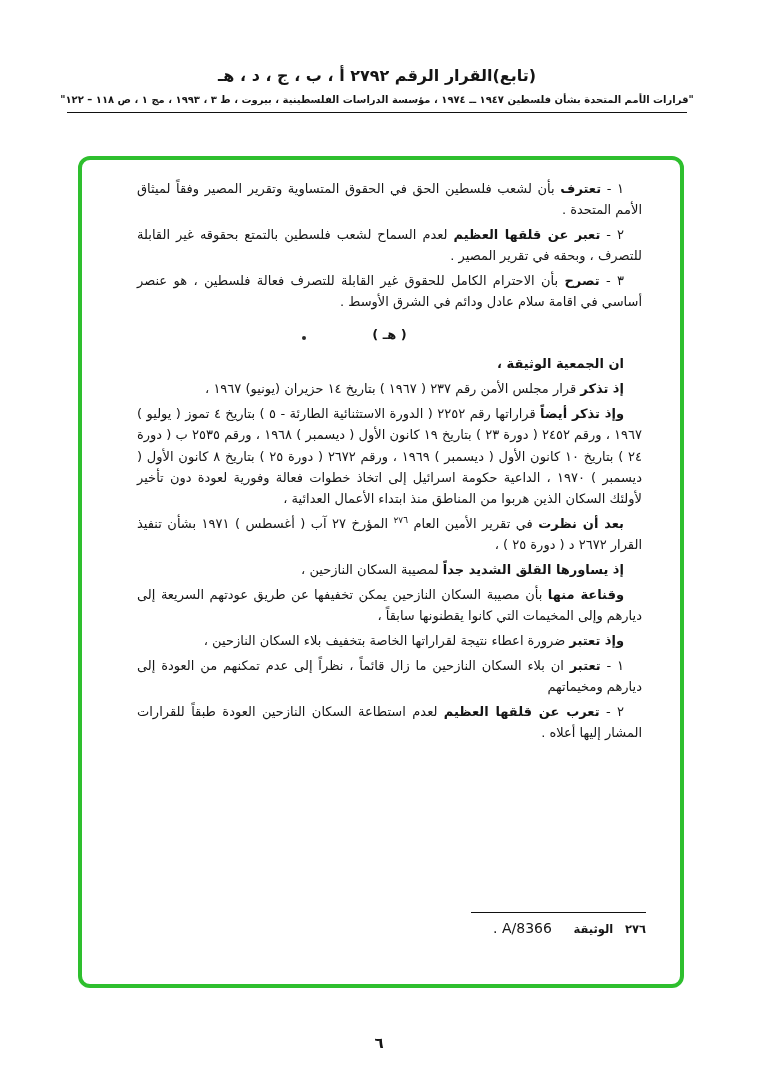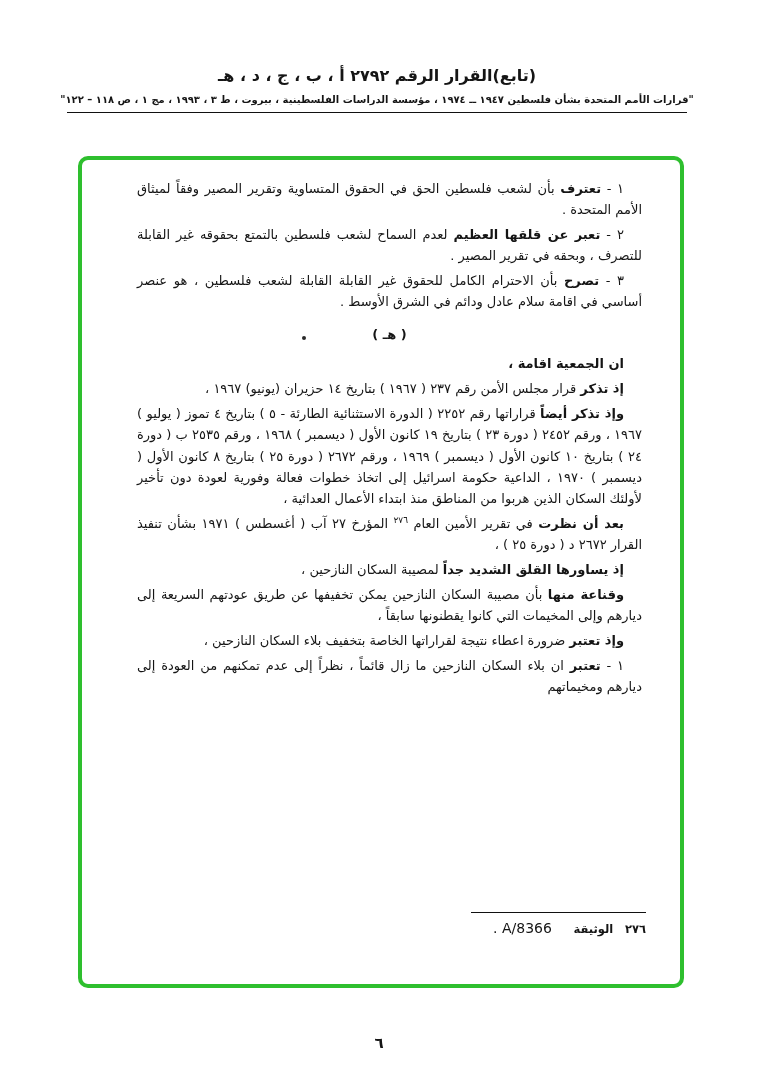--- a/index.html
+++ b/index.html
@@ -62,34 +62,35 @@
 <div class="page" dir="rtl" lang="ar">
 
   <div class="header">
     <div class="h-title">(تابع)القرار الرقم ٢٧٩٢ أ ، ب ، ج ، د ، هـ</div>
     <div class="h-source">"قرارات الأمم المتحدة بشأن فلسطين ١٩٤٧ ــ ١٩٧٤ ، مؤسسة الدراسات الفلسطينية ، بيروت ، ط ٣ ، ١٩٩٣ ، مج ١ ، ص ١١٨ – ١٢٢"</div>
     <div class="h-rule"></div>
   </div>
 
   <div class="speck"></div>
 
-  <div class="highlight-box" style="border-color: rgb(46, 191, 46);">
+  <div class="highlight-box" style="border-color: rgb(46, 191, 46); border-radius: 12px;">
     <div class="doc-body">
         <p class="para"><span>١ - </span><span class="b">تعترف</span><span> بأن لشعب فلسطين الحق في الحقوق المتساوية وتقرير المصير وفقاً لميثاق الأمم المتحدة .</span></p>
         <p class="para"><span>٢ - </span><span class="b">تعبر عن قلقها العظيم</span><span> لعدم السماح لشعب فلسطين بالتمتع بحقوقه غير القابلة للتصرف ، وبحقه في تقرير المصير .</span></p>
-        <p class="para"><span>٣ - </span><span class="b">تصرح</span><span> بأن الاحترام الكامل للحقوق غير القابلة القابلة لشعب فلسطين ، هو عنصر أساسي في اقامة سلام عادل ودائم في الشرق الأوسط .</span></p>
+        <p class="para"><span>٣ - </span><span class="b">تصرح</span><span> بأن الاحترام الكامل للحقوق غير القابلة للتصرف فعالة فلسطين ، هو عنصر أساسي في اقامة سلام عادل ودائم في الشرق الأوسط .</span></p>
         <p class="para center"><span class="b">( هـ )</span></p>
-        <p class="para"><span class="b">ان الجمعية اقامة ،</span></p>
+        <p class="para"><span class="b">ان الجمعية الوثيقة ،</span></p>
         <p class="para"><span class="b">إذ تذكر</span><span> قرار مجلس الأمن رقم ٢٣٧ ( ١٩٦٧ ) بتاريخ ١٤ حزيران (يونيو) ١٩٦٧ ،</span></p>
         <p class="para"><span class="b">وإذ تذكر أيضاً</span><span> قراراتها رقم ٢٢٥٢ ( الدورة الاستثنائية الطارئة - ٥ ) بتاريخ ٤ تموز ( يوليو ) ١٩٦٧ ، ورقم ٢٤٥٢ ( دورة ٢٣ ) بتاريخ ١٩ كانون الأول ( ديسمبر ) ١٩٦٨ ، ورقم ٢٥٣٥ ب ( دورة ٢٤ ) بتاريخ ١٠ كانون الأول ( ديسمبر ) ١٩٦٩ ، ورقم ٢٦٧٢ ( دورة ٢٥ ) بتاريخ ٨ كانون الأول ( ديسمبر ) ١٩٧٠ ، الداعية حكومة اسرائيل إلى اتخاذ خطوات فعالة وفورية لعودة دون تأخير لأولئك السكان الذين هربوا من المناطق منذ ابتداء الأعمال العدائية ،</span></p>
         <p class="para"><span class="b">بعد أن نظرت</span><span> في تقرير الأمين العام </span><sup>٢٧٦</sup><span> المؤرخ ٢٧ آب ( أغسطس ) ١٩٧١ بشأن تنفيذ القرار ٢٦٧٢ د ( دورة ٢٥ ) ،</span></p>
         <p class="para"><span class="b">إذ يساورها القلق الشديد جداً</span><span> لمصيبة السكان النازحين ،</span></p>
         <p class="para"><span class="b">وقناعة منها</span><span> بأن مصيبة السكان النازحين يمكن تخفيفها عن طريق عودتهم السريعة إلى ديارهم وإلى المخيمات التي كانوا يقطنونها سابقاً ،</span></p>
         <p class="para"><span class="b">وإذ تعتبر</span><span> ضرورة اعطاء نتيجة لقراراتها الخاصة بتخفيف بلاء السكان النازحين ،</span></p>
         <p class="para"><span>١ - </span><span class="b">تعتبر</span><span> ان بلاء السكان النازحين ما زال قائماً ، نظراً إلى عدم تمكنهم من العودة إلى ديارهم ومخيماتهم</span></p>
+        <p class="para"><span>٢ - </span><span class="b">تعرب عن قلقها العظيم</span><span> لعدم استطاعة السكان النازحين العودة طبقاً للقرارات المشار إليها أعلاه .</span></p>
       </div>
 
     <div class="footnote">
       <div class="footnote-rule"></div>
       <div class="footnote-text">
         <span class="fn-marker">٢٧٦</span>
         <span class="fn-label">الوثيقة</span>
         <span class="fn-doc">A/8366 .</span>
       </div>
     </div>

